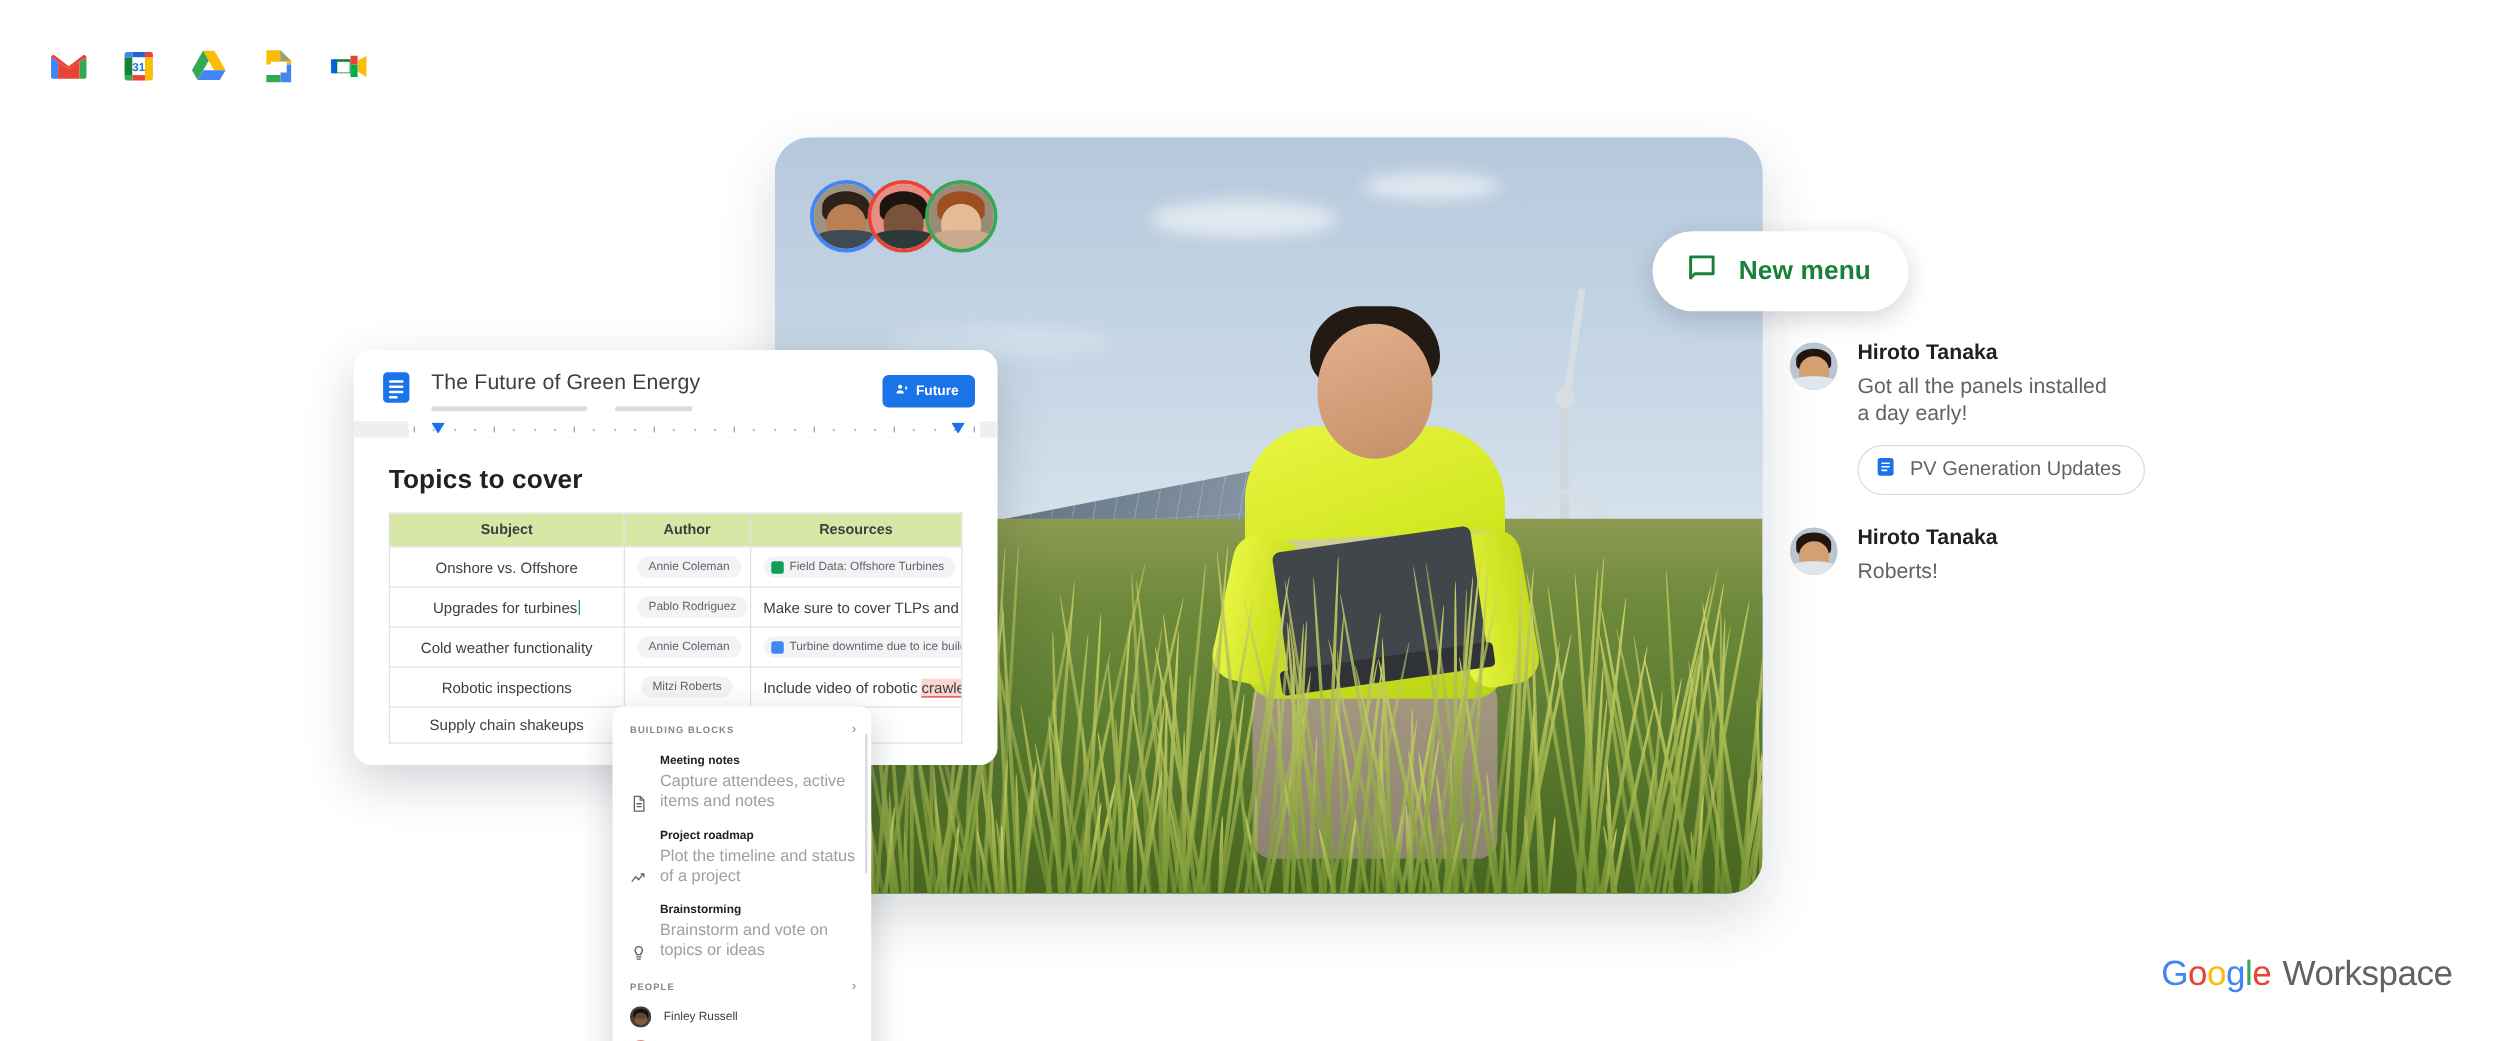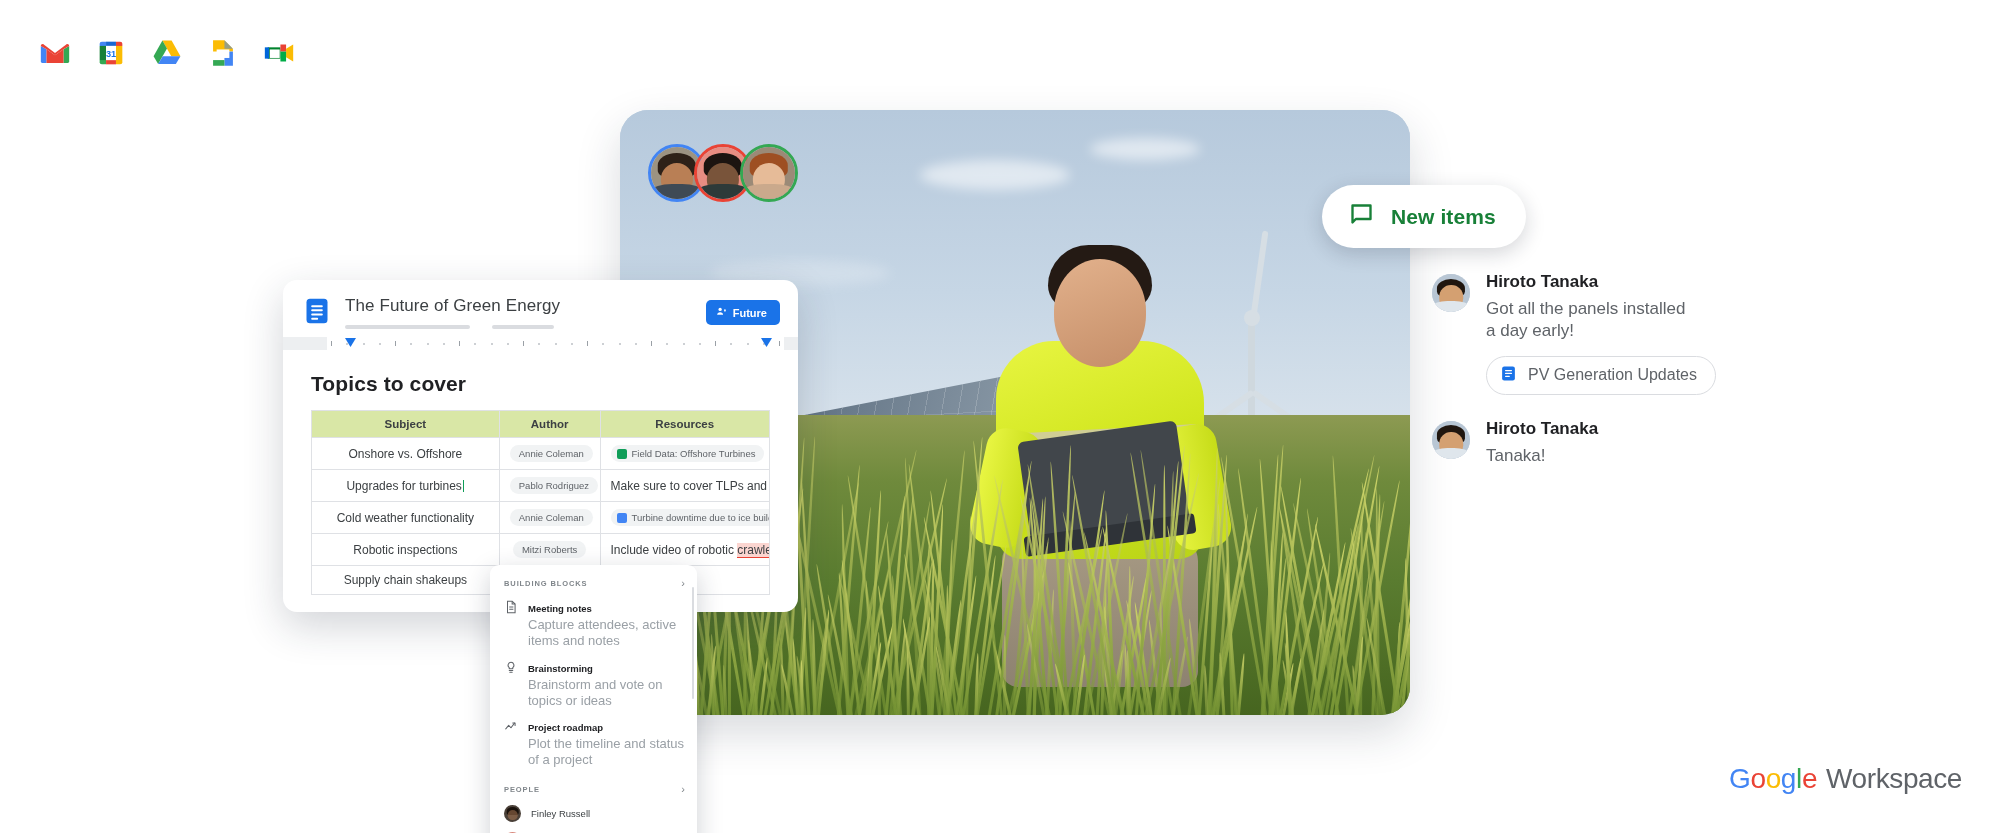--- a/index.html
+++ b/index.html
@@ -154,21 +154,21 @@
   .at-menu {
     position: absolute; left: 490px; top: 565px;
     width: 207px; background: #fff; border-radius: 9px;
     box-shadow: 0 8px 26px rgba(30,40,60,.22);
     padding: 8px 0 10px 0; overflow: hidden;
   }
   .menu-section { display: flex; align-items: center; justify-content: space-between;
     padding: 5px 12px 5px 14px; }
   .menu-section-label { font-size: 7.5px; letter-spacing: .9px; color: #80868b; font-weight: 600; }
   .chev { color: #80868b; font-size: 11px; line-height: 1; }
-  .menu-item { display: flex; align-items: flex-start; gap: 10px; padding: 4px 12px 4px 14px; }
+  .menu-item { display: flex; align-items: flex-end; gap: 10px; padding: 4px 12px 4px 14px; }
   .mi-icon { width: 14px; height: 14px; flex: 0 0 14px; margin-top: 2px; color: #5f6368; }
   .mi-title { font-size: 9.5px; font-weight: 700; color: #202124; line-height: 1.25; }
   .mi-sub { font-size: 13px; color: #9aa0a6; margin-top: 1px; line-height: 1.25; }
   .person-item { display: flex; align-items: center; gap: 10px; padding: 5px 12px 5px 14px; }
   .person-av { width: 17px; height: 17px; border-radius: 50%; flex: 0 0 17px; overflow: hidden; position: relative; }
   .person-name { font-size: 9.5px; color: #3c4043; }
   .menu-scroll { position: absolute; right: 3px; top: 22px; width: 2.5px; height: 112px;
     background: #dadce0; border-radius: 2px; }
 
   
@@ -568,21 +568,21 @@
       </div>
     </div>
   </div>
 
   <div class="new-chat">
     <span>
       <svg width="27" height="27" viewBox="0 0 24 24" fill="none" stroke="#188038" stroke-width="2.1" stroke-linecap="round" stroke-linejoin="round">
         <path d="M4 4h16v12H7l-3 3V4z"></path>
       </svg>
     </span>
-    <span class="new-chat-label">New items</span>
+    <span class="new-chat-label">New menu</span>
   </div>
 
   <div class="chat-panel">
 
     <div class="chat-msg">
       <div class="chat-av">
         <div class="face" style="background:#b8c6d4">
           <div class="f-hair" style="background:#20160f"></div>
           <div class="f-skin" style="background:#d4a071"></div>
           <div class="f-body" style="background:#dfe6ec"></div>
@@ -610,21 +610,21 @@
     <div class="chat-msg">
       <div class="chat-av">
         <div class="face" style="background:#b8c6d4">
           <div class="f-hair" style="background:#20160f"></div>
           <div class="f-skin" style="background:#d4a071"></div>
           <div class="f-body" style="background:#dfe6ec"></div>
         </div>
       </div>
       <div class="chat-body">
         <div class="chat-name">Hiroto Tanaka</div>
-        <div class="chat-text">Tanaka!</div>
+        <div class="chat-text">Roberts!</div>
       </div>
     </div>
   </div>
 
   <div class="docs-card">
     <div class="docs-header">
       <span>
         <svg width="28" height="28" viewBox="0 0 24 24">
           <rect x="3" y="1.5" width="18" height="21" rx="3" fill="#1a73e8"></rect>
           <rect x="7" y="7" width="10" height="1.7" rx=".85" fill="#fff"></rect>
@@ -769,43 +769,43 @@
       </span>
       <span>
         <span class="mi-title">Meeting notes</span>
         <div class="mi-sub">Capture attendees, active items and notes</div>
       </span>
     </div>
 
     <div class="menu-item">
       <span class="mi-icon">
         <svg width="14" height="14" viewBox="0 0 24 24" fill="none" stroke="#5f6368" stroke-width="1.8" stroke-linecap="round" stroke-linejoin="round">
+          <path d="M3 17l5-6 4 4 6-8"></path>
+            <path d="M15 7h4v4"></path>
+        </svg>
+      </span>
+      <span>
+        <span class="mi-title">Project roadmap</span>
+        <div class="mi-sub">Plot the timeline and status of a project</div>
+      </span>
+    </div>
+
+    <div class="menu-item">
+      <span class="mi-icon">
+        <svg width="14" height="14" viewBox="0 0 24 24" fill="none" stroke="#5f6368" stroke-width="1.8" stroke-linecap="round" stroke-linejoin="round">
           <path d="M12 4a5 5 0 0 0-3 9v2h6v-2a5 5 0 0 0-3-9z"></path>
             <path d="M9 18h6M10 21h4"></path>
         </svg>
       </span>
       <span>
         <span class="mi-title">Brainstorming</span>
         <div class="mi-sub">Brainstorm and vote on topics or ideas</div>
       </span>
     </div>
 
-    <div class="menu-item">
-      <span class="mi-icon">
-        <svg width="14" height="14" viewBox="0 0 24 24" fill="none" stroke="#5f6368" stroke-width="1.8" stroke-linecap="round" stroke-linejoin="round">
-          <path d="M3 17l5-6 4 4 6-8"></path>
-            <path d="M15 7h4v4"></path>
-        </svg>
-      </span>
-      <span>
-        <span class="mi-title">Project roadmap</span>
-        <div class="mi-sub">Plot the timeline and status of a project</div>
-      </span>
-    </div>
-
     <div class="menu-section" style="margin-top:6px">
       <span class="menu-section-label">PEOPLE</span>
       <span class="chev">›</span>
     </div>
 
     <div class="person-item">
       <span class="person-av">
         <span class="face" style="background:#4a4038;display:block;position:absolute;inset:0">
           <span class="f-hair" style="background:#1a120c"></span>
           <span class="f-skin" style="background:#a9775288"></span>

